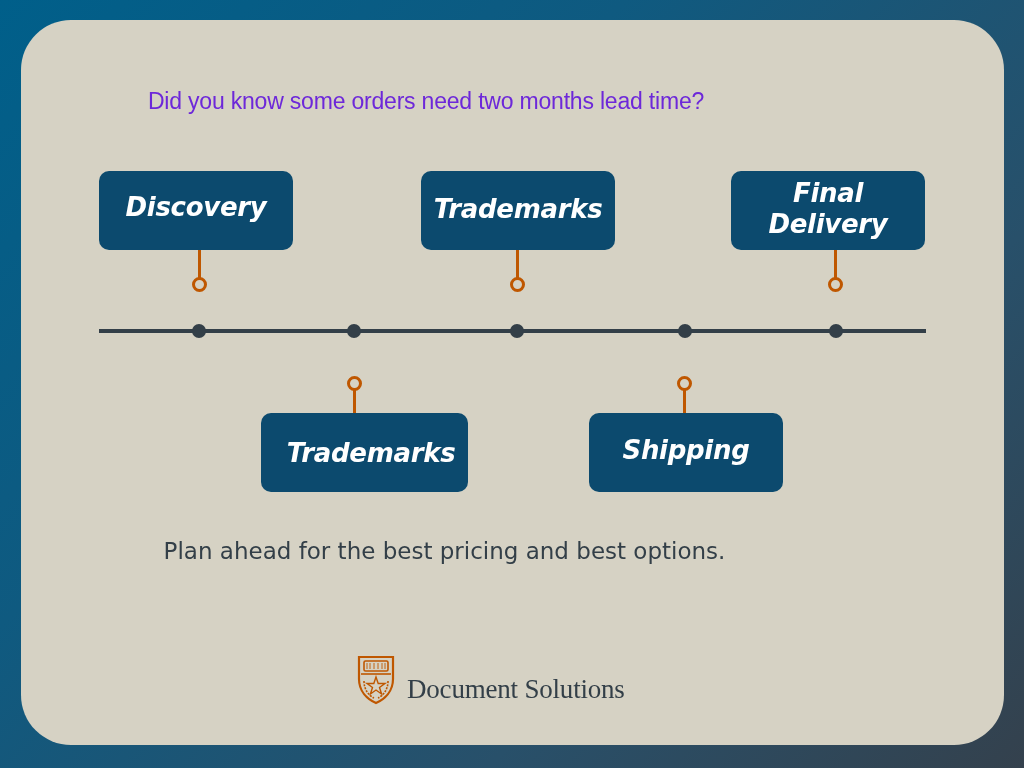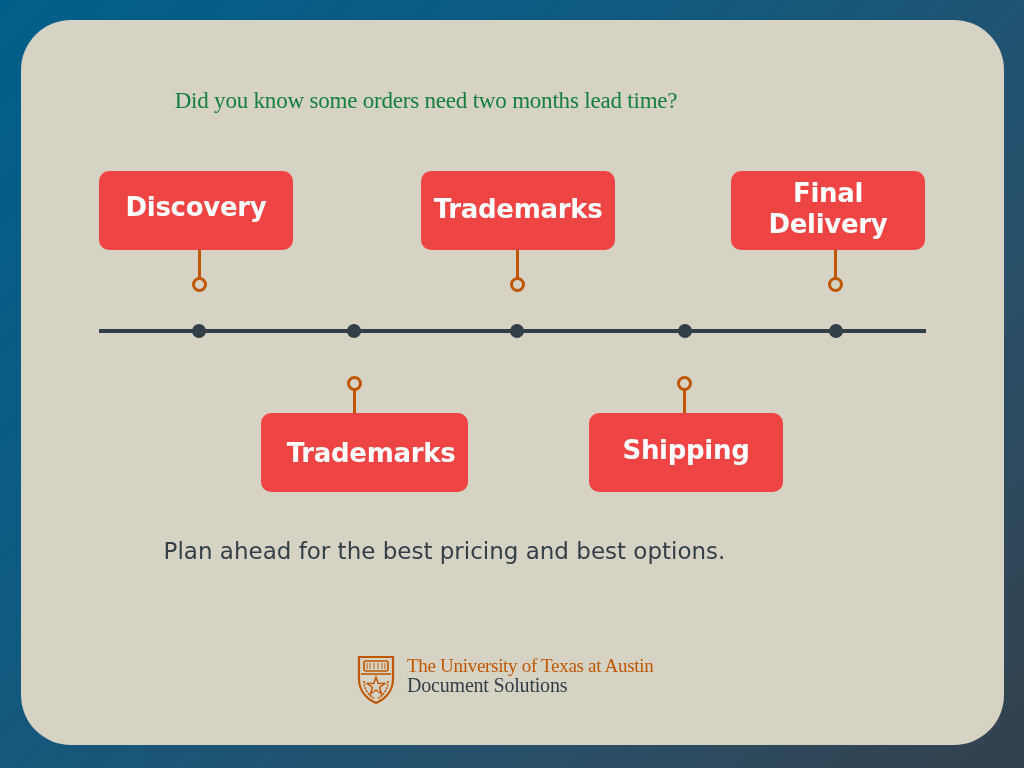--- a/index.html
+++ b/index.html
@@ -7,61 +7,61 @@
     width: 1024px; height: 768px; overflow: hidden; position: relative;
     background: linear-gradient(135deg, #005f8a 0%, #0f5a80 35%, #28506a 70%, #34414d 100%);
     font-family: "Liberation Sans", sans-serif;
   }
   .card {
     position: absolute; left: 21px; top: 20px; width: 983px; height: 725px;
     background: #d6d2c4; border-radius: 50px;
   }
   .headline {
     position: absolute; left: 0; top: 88px; width: 872px; text-align: center;
-    font-family: Liberation Serif, serif; font-size: 23px; color: #15803d;
+    font-family: Liberation Sans, sans-serif; font-size: 23px; color: #6d28d9;
     letter-spacing: -0.2px; padding-left: 0;
   }
   .headline span { display: inline-block; margin-left: -20px; }
   .subline {
     position: absolute; left: 0; top: 538px; width: 884px; text-align: center;
     font-family: "DejaVu Sans", sans-serif; font-size: 23px; color: #333f48;
   }
   .subline span { display: inline-block; margin-left: 5px; }
   .timeline-line {
     position: absolute; left: 99px; top: 329px; width: 827px; height: 4px;
     background: #333f48;
   }
   .dot {
     position: absolute; width: 14px; height: 14px; border-radius: 50%;
     background: #333f48; top: 324px;
   }
   .stage-box {
-    position: absolute; width: 194px; height: 79px; background: #ef4444;
+    position: absolute; width: 194px; height: 79px; background: #0c4a6e;
     border-radius: 10px; display: flex; align-items: center; justify-content: center;
     text-align: center; color: #ffffff; font-family: "DejaVu Sans", sans-serif;
-    font-weight: bold; font-size: 26px; line-height: 31px; letter-spacing: -0.3px;
+    font-weight: bold; font-size: 26px; line-height: 31px; letter-spacing: -0.3px; font-style: italic;
   }
   .stem {
     position: absolute; width: 3px; background: #bf5700;
   }
   .ring {
     position: absolute; width: 9px; height: 9px; border: 3px solid #bf5700;
     border-radius: 50%; background: #d6d2c4;
   }
   .logo {
     position: absolute; left: 357px; top: 655px; width: 320px; height: 52px;
   }
   .logo svg { position: absolute; left: 0; top: 0; }
   .logo-line1 {
     position: absolute; left: 50px; top: 0px; font-family: "Liberation Serif", serif;
     font-size: 19px; color: #bf5700; white-space: nowrap; letter-spacing: -0.3px;
   }
   .logo-line2 {
     position: absolute; left: 50px; top: 19px; font-family: "Liberation Serif", serif;
-    font-size: 20px; color: #333f48; white-space: nowrap; letter-spacing: -0.2px;
+    font-size: 27px; color: #333f48; white-space: nowrap; letter-spacing: -0.2px;
   }
 </style>
 </head>
 <body>
 
 <div class="card"></div>
 
 <div class="headline"><span>Did you know some orders need two months lead time?</span></div>
 
 <div class="timeline-line"></div>
@@ -107,15 +107,14 @@
 <div class="logo">
   <svg width="38" height="50" viewBox="0 0 38 50">
     <path d="M2 2 H36 V24 C36 36 28 44 19 48 C10 44 2 36 2 24 Z" fill="none" stroke="#bf5700" stroke-width="2.2"></path>
     <rect x="7" y="6" width="24" height="10" rx="1.5" fill="none" stroke="#bf5700" stroke-width="1.6"></rect>
     <path d="M10 8 V14 M13 8 V14 M17 8 V14 M21 8 V14 M25 8 V14 M28 8 V14" stroke="#bf5700" stroke-width="0.9"></path>
     <path d="M4 19 H34" stroke="#bf5700" stroke-width="1.6"></path>
     <polygon points="19,22 21.2,28.5 28,28.5 22.5,32.5 24.6,39 19,35 13.4,39 15.5,32.5 10,28.5 16.8,28.5" fill="none" stroke="#bf5700" stroke-width="1.4"></polygon>
     <path d="M7 26 C7 34 11 40 17 43" fill="none" stroke="#bf5700" stroke-width="1.6" stroke-dasharray="2 1.2"></path>
     <path d="M31 26 C31 34 27 40 21 43" fill="none" stroke="#bf5700" stroke-width="1.6" stroke-dasharray="2 1.2"></path>
   </svg>
-  <div class="logo-line1">The University of Texas at Austin</div>
   <div class="logo-line2">Document Solutions</div>
 </div>
 
 </body></html>

